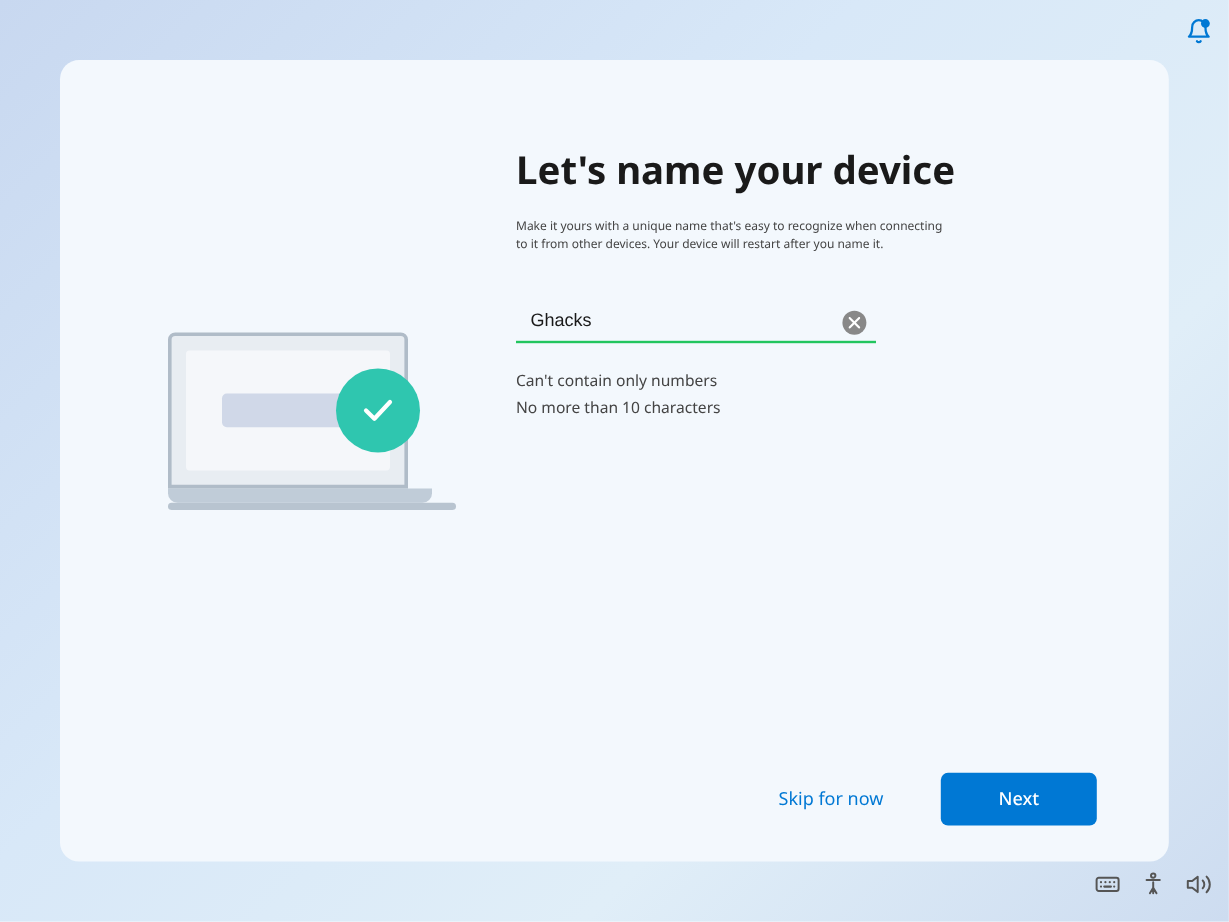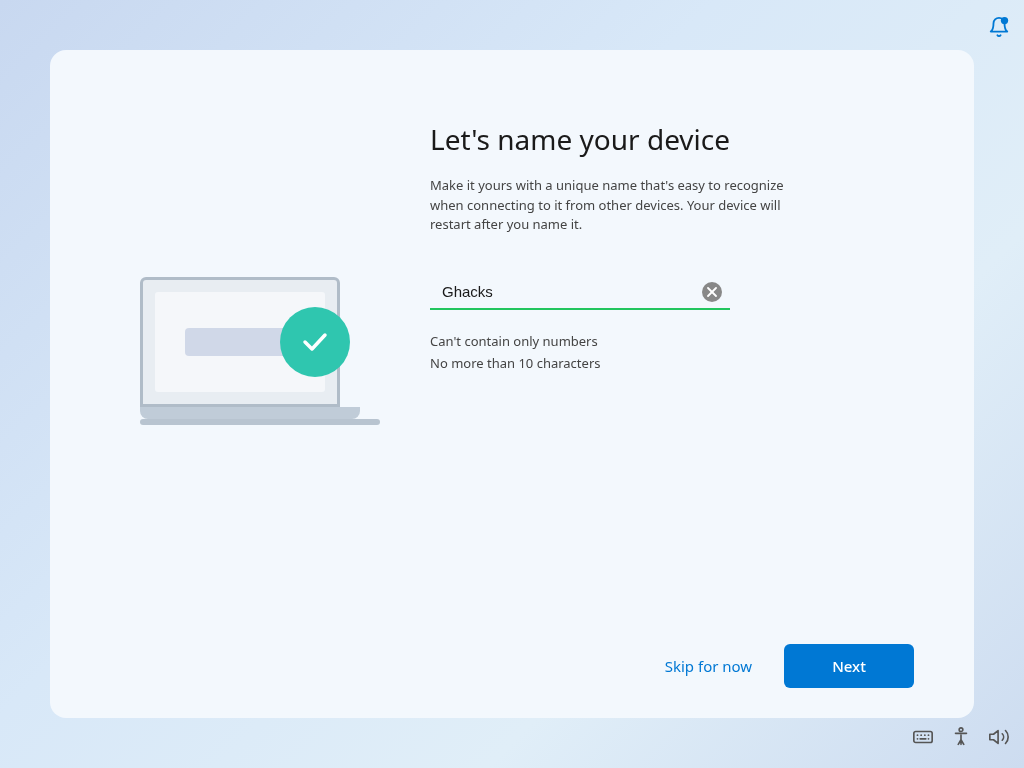--- a/index.html
+++ b/index.html
@@ -124,28 +124,28 @@
     
     .content-area {
       flex: 1;
       display: flex;
       flex-direction: column;
       padding-left: 40px;
       padding-top: 10px;
     }
 
     .page-title {
-      font-size: 28px;
-      font-weight: 400;
+      font-size: 32px;
+      font-weight: 700;
       color: #1a1a1a;
       margin-bottom: 18px;
     }
 
     .page-description {
-      font-size: 13px;
+      font-size: 10px;
       color: #444;
       line-height: 1.5;
       max-width: 360px;
       margin-bottom: 40px;
     }
 
     
     .input-container {
       position: relative;
       max-width: 300px;
@@ -189,21 +189,21 @@
       color: #444;
       line-height: 1.7;
     }
 
     
     .card-footer {
       display: flex;
       justify-content: flex-end;
       align-items: center;
       padding: 20px 60px 30px 60px;
-      gap: 16px;
+      gap: 32px;
     }
 
     .skip-btn {
       background: transparent;
       border: none;
       color: #0078d4;
       font-size: 15px;
       cursor: pointer;
       padding: 10px 16px;
       border-radius: 6px;

